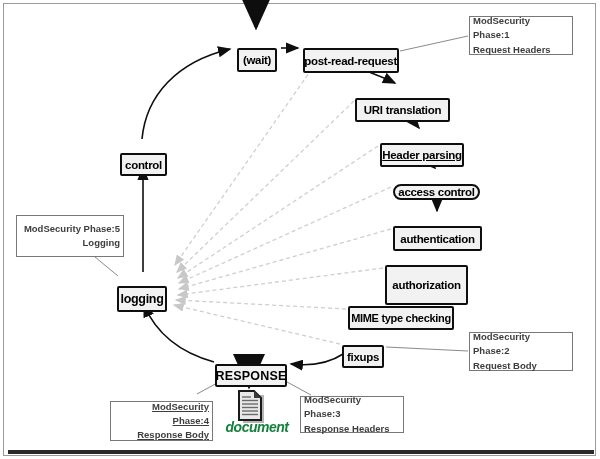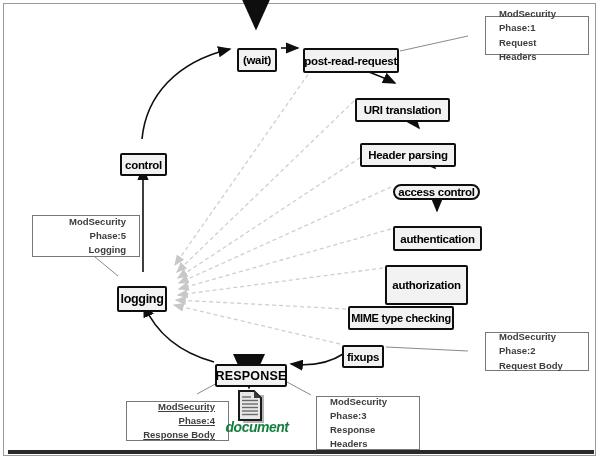--- a/index.html
+++ b/index.html
@@ -17,39 +17,39 @@
   .wires{position:absolute;left:0;top:0;}
   
   .node{
     position:absolute;box-sizing:border-box;display:flex;align-items:center;justify-content:center;
     background:#f2f2f2;border:2.4px solid #0e0e0e;border-radius:2px;
     font-weight:bold;font-size:11.5px;color:#000;letter-spacing:-0.3px;white-space:nowrap;margin-top:12px;
   }
   #n-wait{left:237px;top:36px;width:40px;height:24px;}
   #n-post{left:303px;top:36px;width:96px;height:25px;justify-content:flex-end;}
   #n-uri{left:355px;top:86px;width:95px;height:24px;}
-  #n-header{left:360px;top:131px;width:96px;height:24px;}
+  #n-header{left:380px;top:131px;width:84px;height:24px;text-decoration:underline;}
   #n-access{left:393px;top:172px;width:87px;height:16px;border-radius:12px;}
   #n-authn{left:393px;top:214px;width:89px;height:25px;}
   #n-authz{left:385px;top:253px;width:83px;height:40px;}
   #n-mime{left:348px;top:294px;width:106px;height:24px;font-size:11px;}
   #n-fixups{left:342px;top:333px;width:42px;height:23px;}
   #n-response{left:215px;top:352px;width:72px;height:23px;font-size:12.5px;letter-spacing:0.2px;}
   #n-logging{left:117px;top:274px;width:50px;height:26px;font-size:12.5px;}
   #n-cleanup{left:120px;top:141px;width:47px;height:23px;}
   
   .note{
     position:absolute;box-sizing:border-box;background:#ffffff;border:1px solid #787878;
     font-weight:bold;font-size:9.5px;color:#3d3d3d;line-height:1.5;
-    padding:4px 13px;display:flex;flex-direction:column;justify-content:center;margin-left:16px;
+    padding:4px 3px;display:flex;flex-direction:column;justify-content:center;
   }
   .note.align-right{text-align:right;}
   #note-phase1{left:469px;top:16px;width:104px;height:39px;}
   #note-phase2{left:469px;top:332px;width:104px;height:39px;}
-  #note-phase3{left:300px;top:396px;width:104px;height:54px;}
+  #note-phase3{left:300px;top:396px;width:104px;height:37px;}
   #note-phase4{left:110px;top:401px;width:103px;height:40px;text-decoration:underline;}
   #note-phase5{left:16px;top:215px;width:108px;height:42px;}
   
   #doc-icon{position:absolute;left:234px;top:389px;}
   #doc-label{
     position:absolute;left:219px;top:419px;width:76px;text-align:center;
     font-family:"Liberation Sans",sans-serif;font-weight:bold;font-style:italic;
     font-size:14px;color:#15803d;letter-spacing:-0.5px;
   }
 </style>

